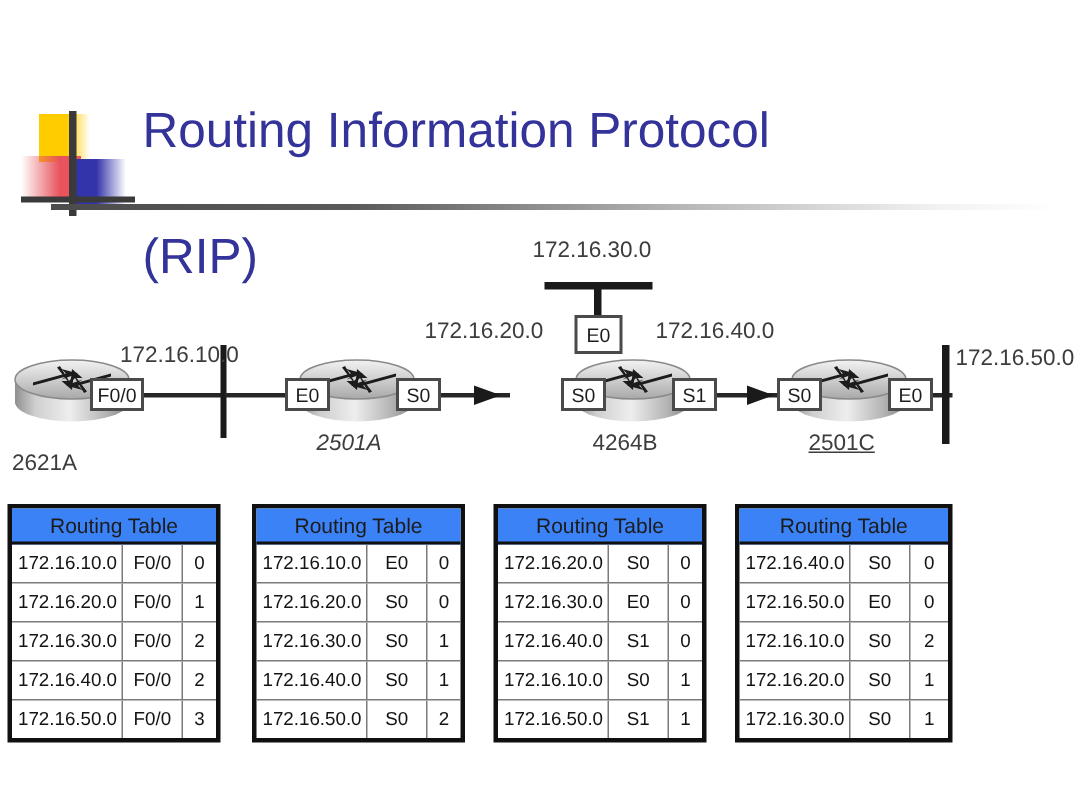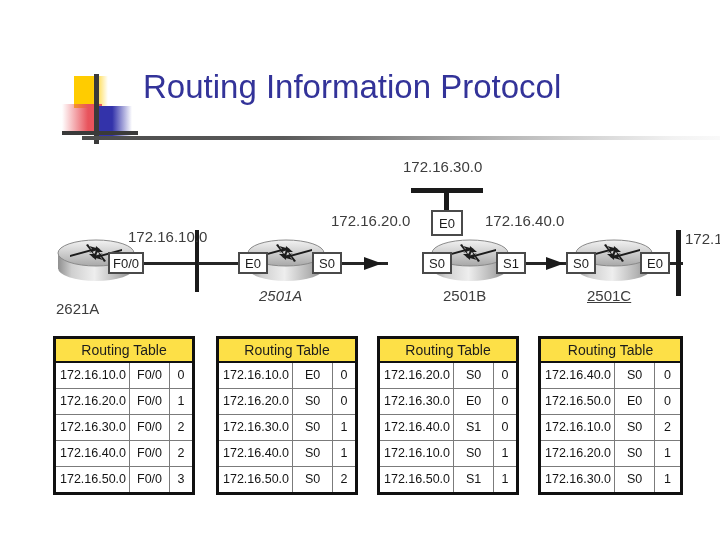--- a/index.html
+++ b/index.html
@@ -1,21 +1,21 @@
 <!DOCTYPE html>
 <html><head>
 <meta charset="utf-8">
 <style>
   html,body{margin:0;padding:0;}
   body{
     width:720px;height:540px;background:#ffffff;
     font-family:"Liberation Sans", sans-serif;
     overflow:hidden;position:relative;
   }
-  .slide{position:absolute;inset:0;margin-left:48px;}
+  .slide{position:absolute;inset:0;}
 
   
   .title{
     position:absolute;left:95px;top:24px;width:600px;
     color:#333399;font-size:33px;line-height:42px;font-weight:400;
     letter-spacing:0px;white-space:pre-line;
   }
   .deco{position:absolute;left:14px;top:74px;width:76px;height:70px;}
   .deco .sq{position:absolute;}
   .deco .sq-yellow{left:12px;top:2px;width:34px;height:32px;
@@ -45,40 +45,41 @@
   }
 
   
   .rt{
     position:absolute;top:336px;border:3px solid #101010;background:#fff;
     box-sizing:border-box;
   }
   .rt-head{
     height:22px;line-height:22px;text-align:center;
     font-size:14px;color:#1c1c1c;border-bottom:2px solid #101010;
-    background:#fde047;
+    background:#3b82f6;
   }
   .rt-row{display:flex;height:25px;border-bottom:1px solid #7b7b7b;}
   .rt-row:last-child{border-bottom:none;}
   .rt-c0{flex:0 0 72px;border-right:1px solid #7b7b7b;}
   .rt-c1{flex:0 0 40px;border-right:1px solid #7b7b7b;text-align:center;}
   .rt-c2{flex:1 1 auto;text-align:center;}
   .rt-row>div{
     font-size:12.5px;color:#141414;line-height:25px;
     padding:0 3px;box-sizing:border-box;white-space:nowrap;
   }
   .rt-c0{padding-left:4px !important;}
 </style>
 </head>
 <body>
 
 <div class="slide">
 
   <div class="title">
     <span>Routing Information Protocol</span><br>
+    <span>(RIP)</span>
   </div>
 
   <div class="deco">
     <div class="sq sq-yellow"></div>
     <div class="sq sq-red"></div>
     <div class="sq sq-blue"></div>
     <div class="sq bar-v"></div>
     <div class="sq bar-h"></div>
   </div>
   <div class="rule"></div>
@@ -179,21 +180,21 @@
     <div class="ifbox" style="left:592px;top:102px;">E0</div>
 
     <div class="netlabel" style="left:80px;top:78px;">172.16.10.0</div>
     <div class="netlabel" style="left:283px;top:62px;">172.16.20.0</div>
     <div class="netlabel" style="left:355px;top:8px;">172.16.30.0</div>
     <div class="netlabel" style="left:437px;top:62px;">172.16.40.0</div>
     <div class="netlabel" style="left:637px;top:80px;">172.16.50.0</div>
 
     <div class="rtrname" style="left:8px;top:150px;">2621A</div>
     <div class="rtrname" style="left:211px;top:137px;font-style:italic;">2501A</div>
-    <div class="rtrname" style="left:395px;top:137px;">2501B</div>
+    <div class="rtrname" style="left:395px;top:137px;">4264B</div>
     <div class="rtrname" style="left:539px;top:137px;text-decoration:underline;">2501C</div>
   </div>
 
   <div class="rt" style="left:5px;width:142px;">
     <div class="rt-head">Routing Table</div>
     <div class="rt-row">
       <div class="rt-c0">172.16.10.0</div>
       <div class="rt-c1">F0/0</div>
       <div class="rt-c2">0</div>
     </div>

